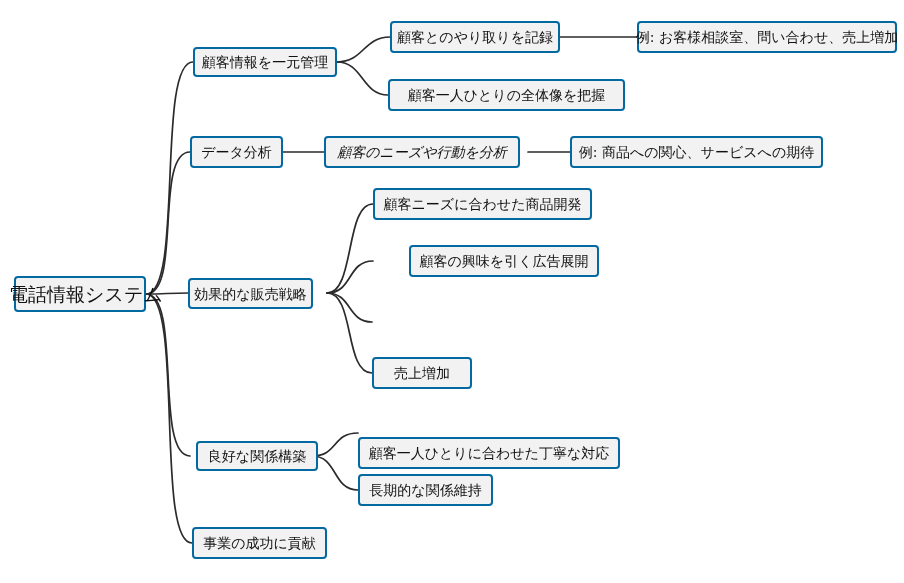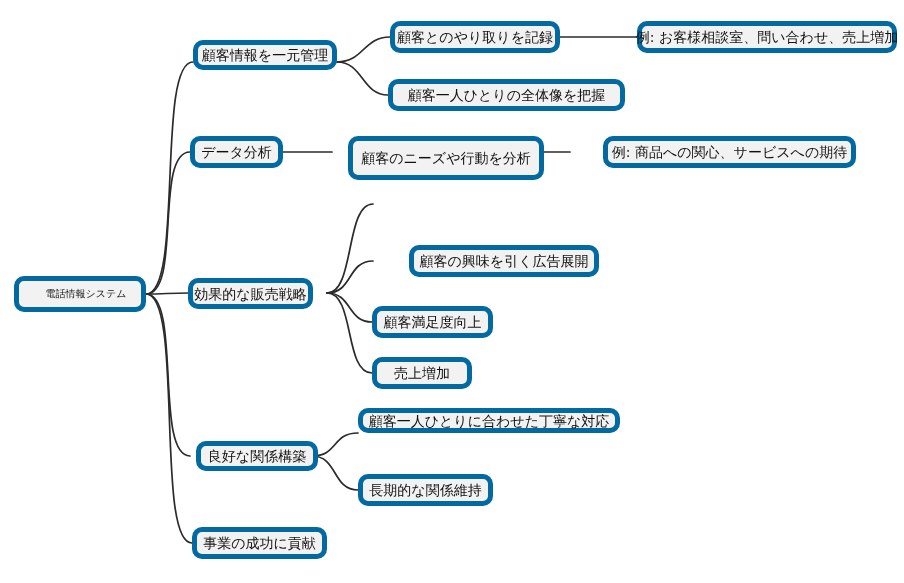--- a/index.html
+++ b/index.html
@@ -26,32 +26,32 @@
   .edges path {
     fill: none;
     stroke: #2b2b2b;
     stroke-width: 1.7;
     stroke-linecap: round;
   }
   .node {
     position: absolute;
     box-sizing: border-box;
     background: #f2f2f2;
-    border: 5px solid #0369a1;
-    border-radius: 10px;
+    border: 2px solid #0369a1;
+    border-radius: 4px;
     display: flex;
     align-items: center;
     justify-content: center;
     font-size: 14px;
     line-height: 1;
     color: #111111;
     white-space: nowrap;
   }
   .node.root {
-    font-size: 10px;
+    font-size: 19px;
     padding-left: 12px;
   }
 </style>
 </head>
 <body>
 
 <div class="canvas">
 
   <svg class="edges" viewBox="0 0 904 583" xmlns="http://www.w3.org/2000/svg">
     <path d="M146,294 C184,294 156,62 193,62"></path>
@@ -67,44 +67,44 @@
     <path d="M327,293 C355,293 345,204 373,204"></path>
     <path d="M327,293 C353,293 347,261 373,261"></path>
     <path d="M327,293 C352,293 347,322 372,322"></path>
     <path d="M327,293 C355,293 344,373 372,373"></path>
     <path d="M312,456 C338,456 332,433 358,433"></path>
     <path d="M312,456 C338,456 332,490 358,490"></path>
   </svg>
 
   <div class="node root" style="left:14px; top:276px; width:132px; height:36px;">電話情報システム</div>
 
-  <div class="node" style="left:193px; top:40px; width:144px; height:30px;">顧客情報を一元管理</div>
+  <div class="node" style="left:193px; top:47px; width:144px; height:30px;">顧客情報を一元管理</div>
 
   <div class="node" style="left:390px; top:21px; width:170px; height:32px;">顧客とのやり取りを記録</div>
 
   <div class="node" style="left:637px; top:21px; width:260px; height:32px;">例: お客様相談室、問い合わせ、売上増加</div>
 
   <div class="node" style="left:388px; top:79px; width:237px; height:32px;">顧客一人ひとりの全体像を把握</div>
 
   <div class="node" style="left:190px; top:136px; width:93px; height:32px;">データ分析</div>
 
-  <div class="node" style="left:348px; top:136px; width:196px; height:44px;">顧客のニーズや行動を分析</div>
+  <div class="node" style="left:324px; top:136px; width:196px; height:32px;font-style:italic;">顧客のニーズや行動を分析</div>
 
-  <div class="node" style="left:570px; top:136px; width:253px; height:32px;margin-left:33px;">例: 商品への関心、サービスへの期待</div>
+  <div class="node" style="left:570px; top:136px; width:253px; height:32px;">例: 商品への関心、サービスへの期待</div>
 
   <div class="node" style="left:188px; top:278px; width:125px; height:31px;">効果的な販売戦略</div>
 
+  <div class="node" style="left:373px; top:188px; width:219px; height:32px;">顧客ニーズに合わせた商品開発</div>
 
   <div class="node" style="left:373px; top:245px; width:190px; height:32px;margin-left:36px;">顧客の興味を引く広告展開</div>
 
-  <div class="node" style="left:372px; top:306px; width:121px; height:32px;">顧客満足度向上</div>
 
   <div class="node" style="left:372px; top:357px; width:100px; height:32px;text-align:center;">売上増加</div>
 
   <div class="node" style="left:196px; top:441px; width:122px; height:30px;">良好な関係構築</div>
 
-  <div class="node" style="left:358px; top:408px; width:262px; height:25px;">顧客一人ひとりに合わせた丁寧な対応</div>
+  <div class="node" style="left:358px; top:437px; width:262px; height:32px;">顧客一人ひとりに合わせた丁寧な対応</div>
 
   <div class="node" style="left:192px; top:527px; width:135px; height:32px;">事業の成功に貢献</div>
 
   <div class="node" style="left:358px; top:474px; width:135px; height:32px;">長期的な関係維持</div>
 
 </div>
 
 </body></html>

